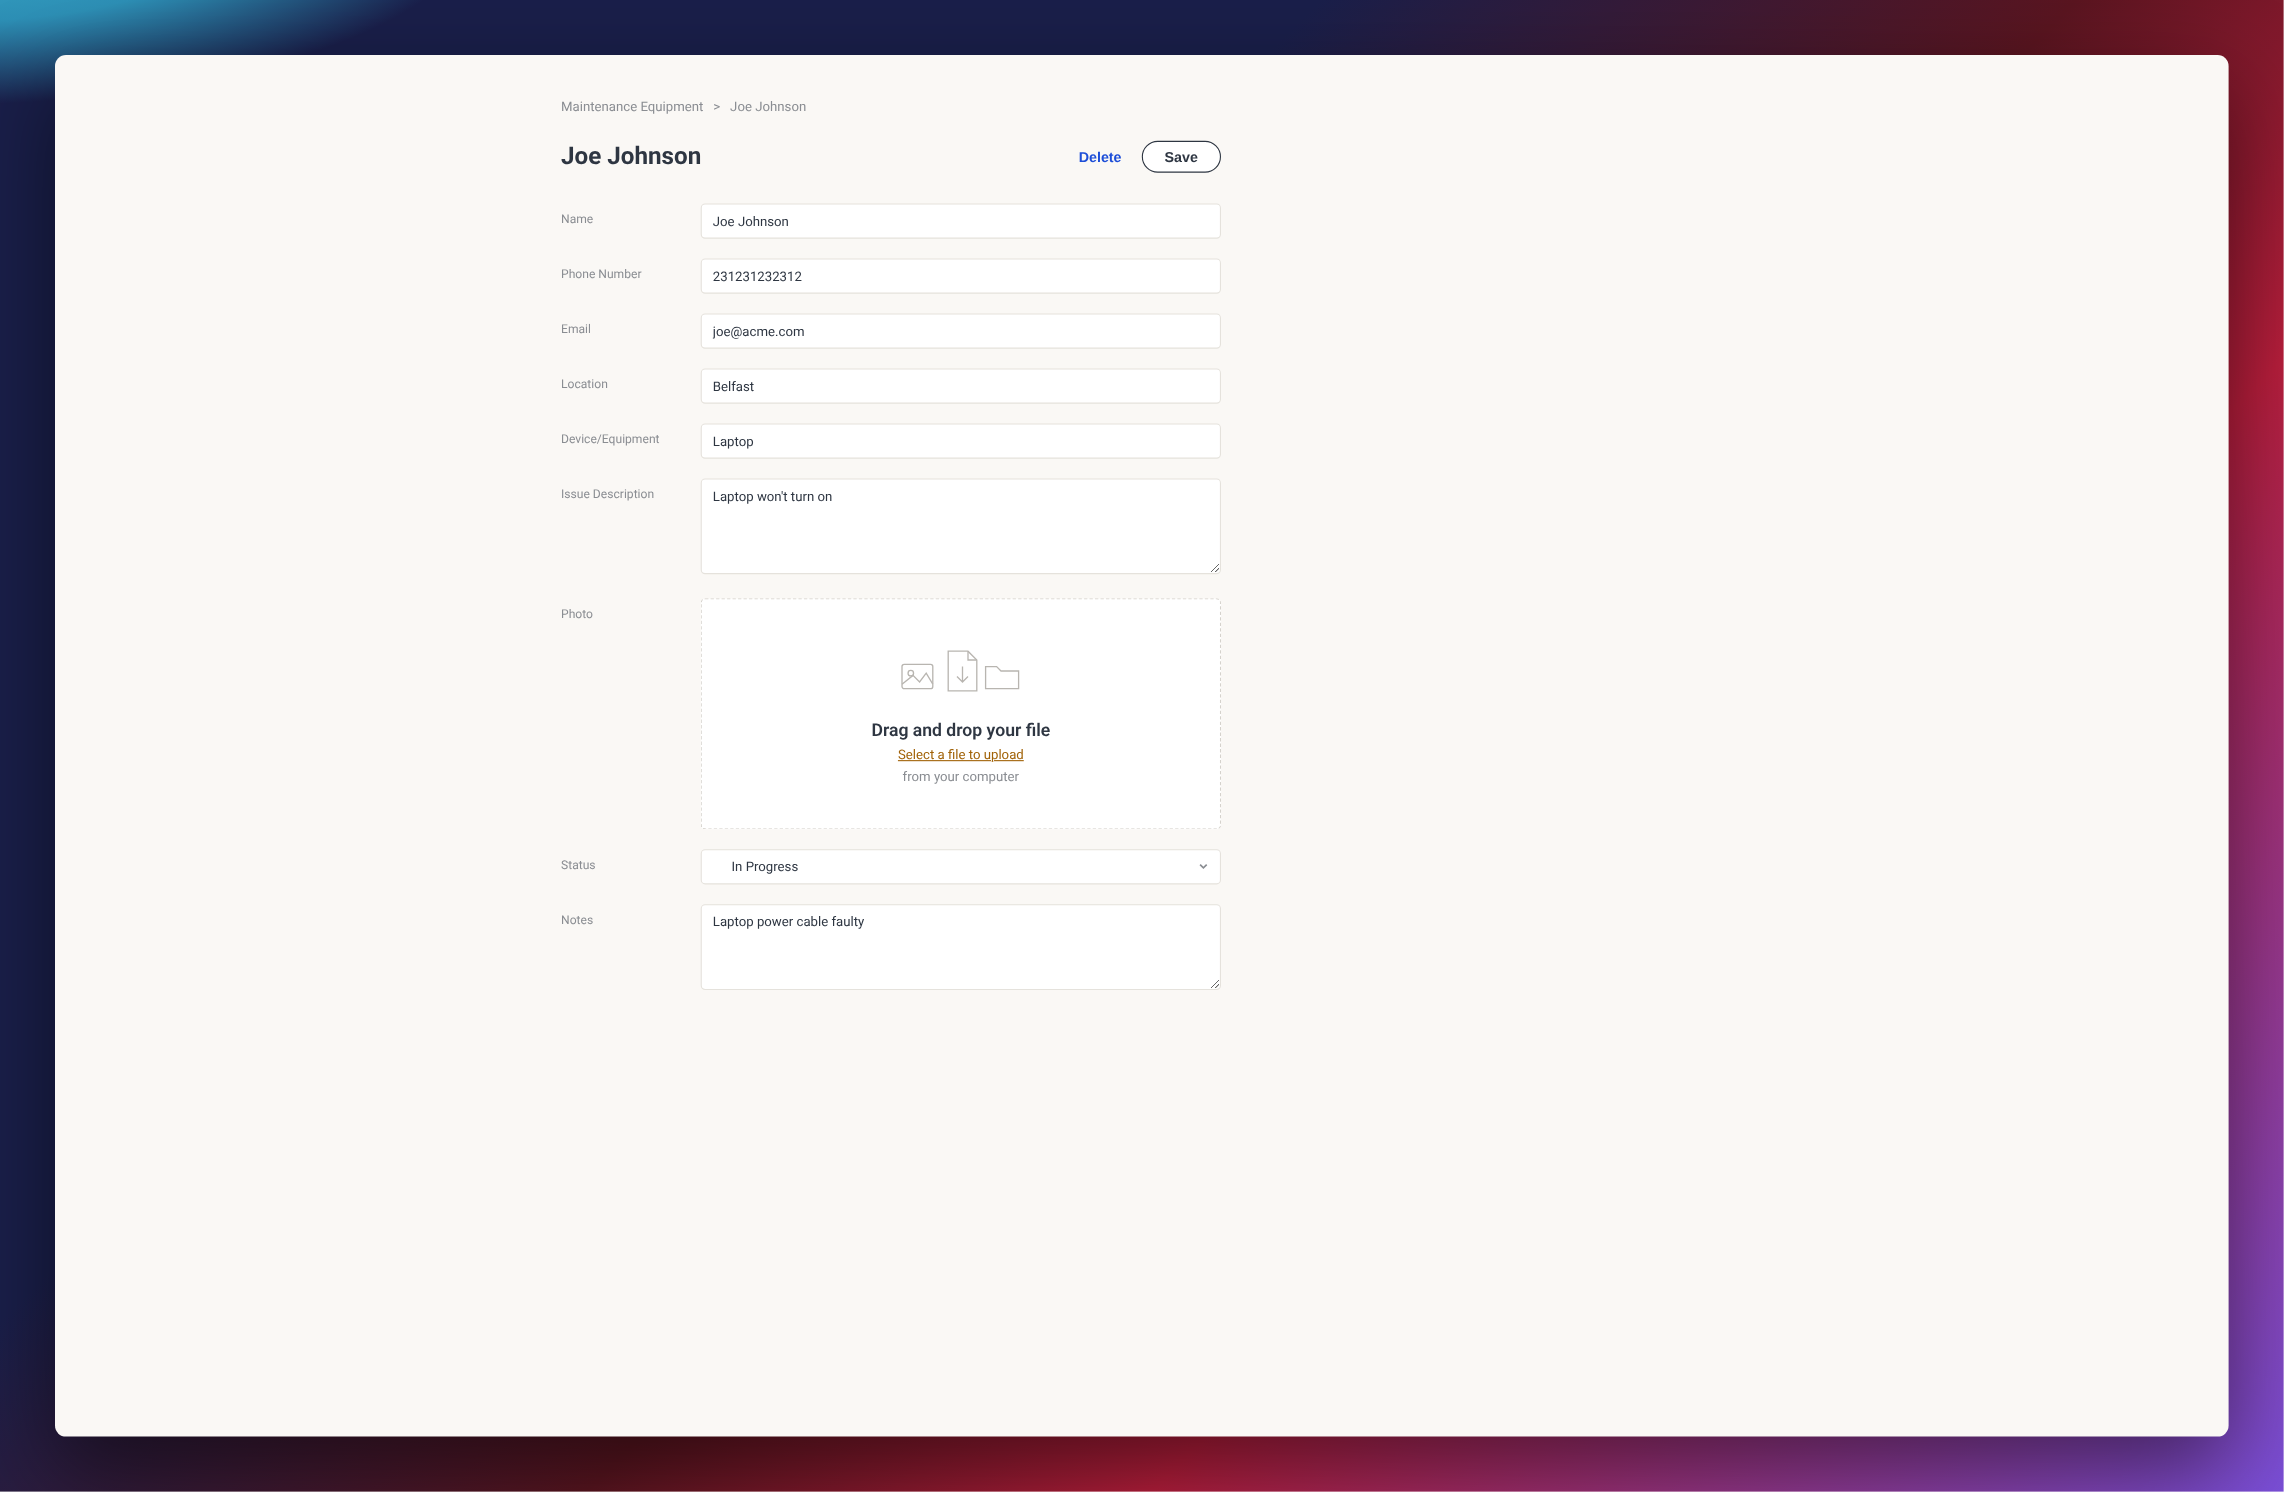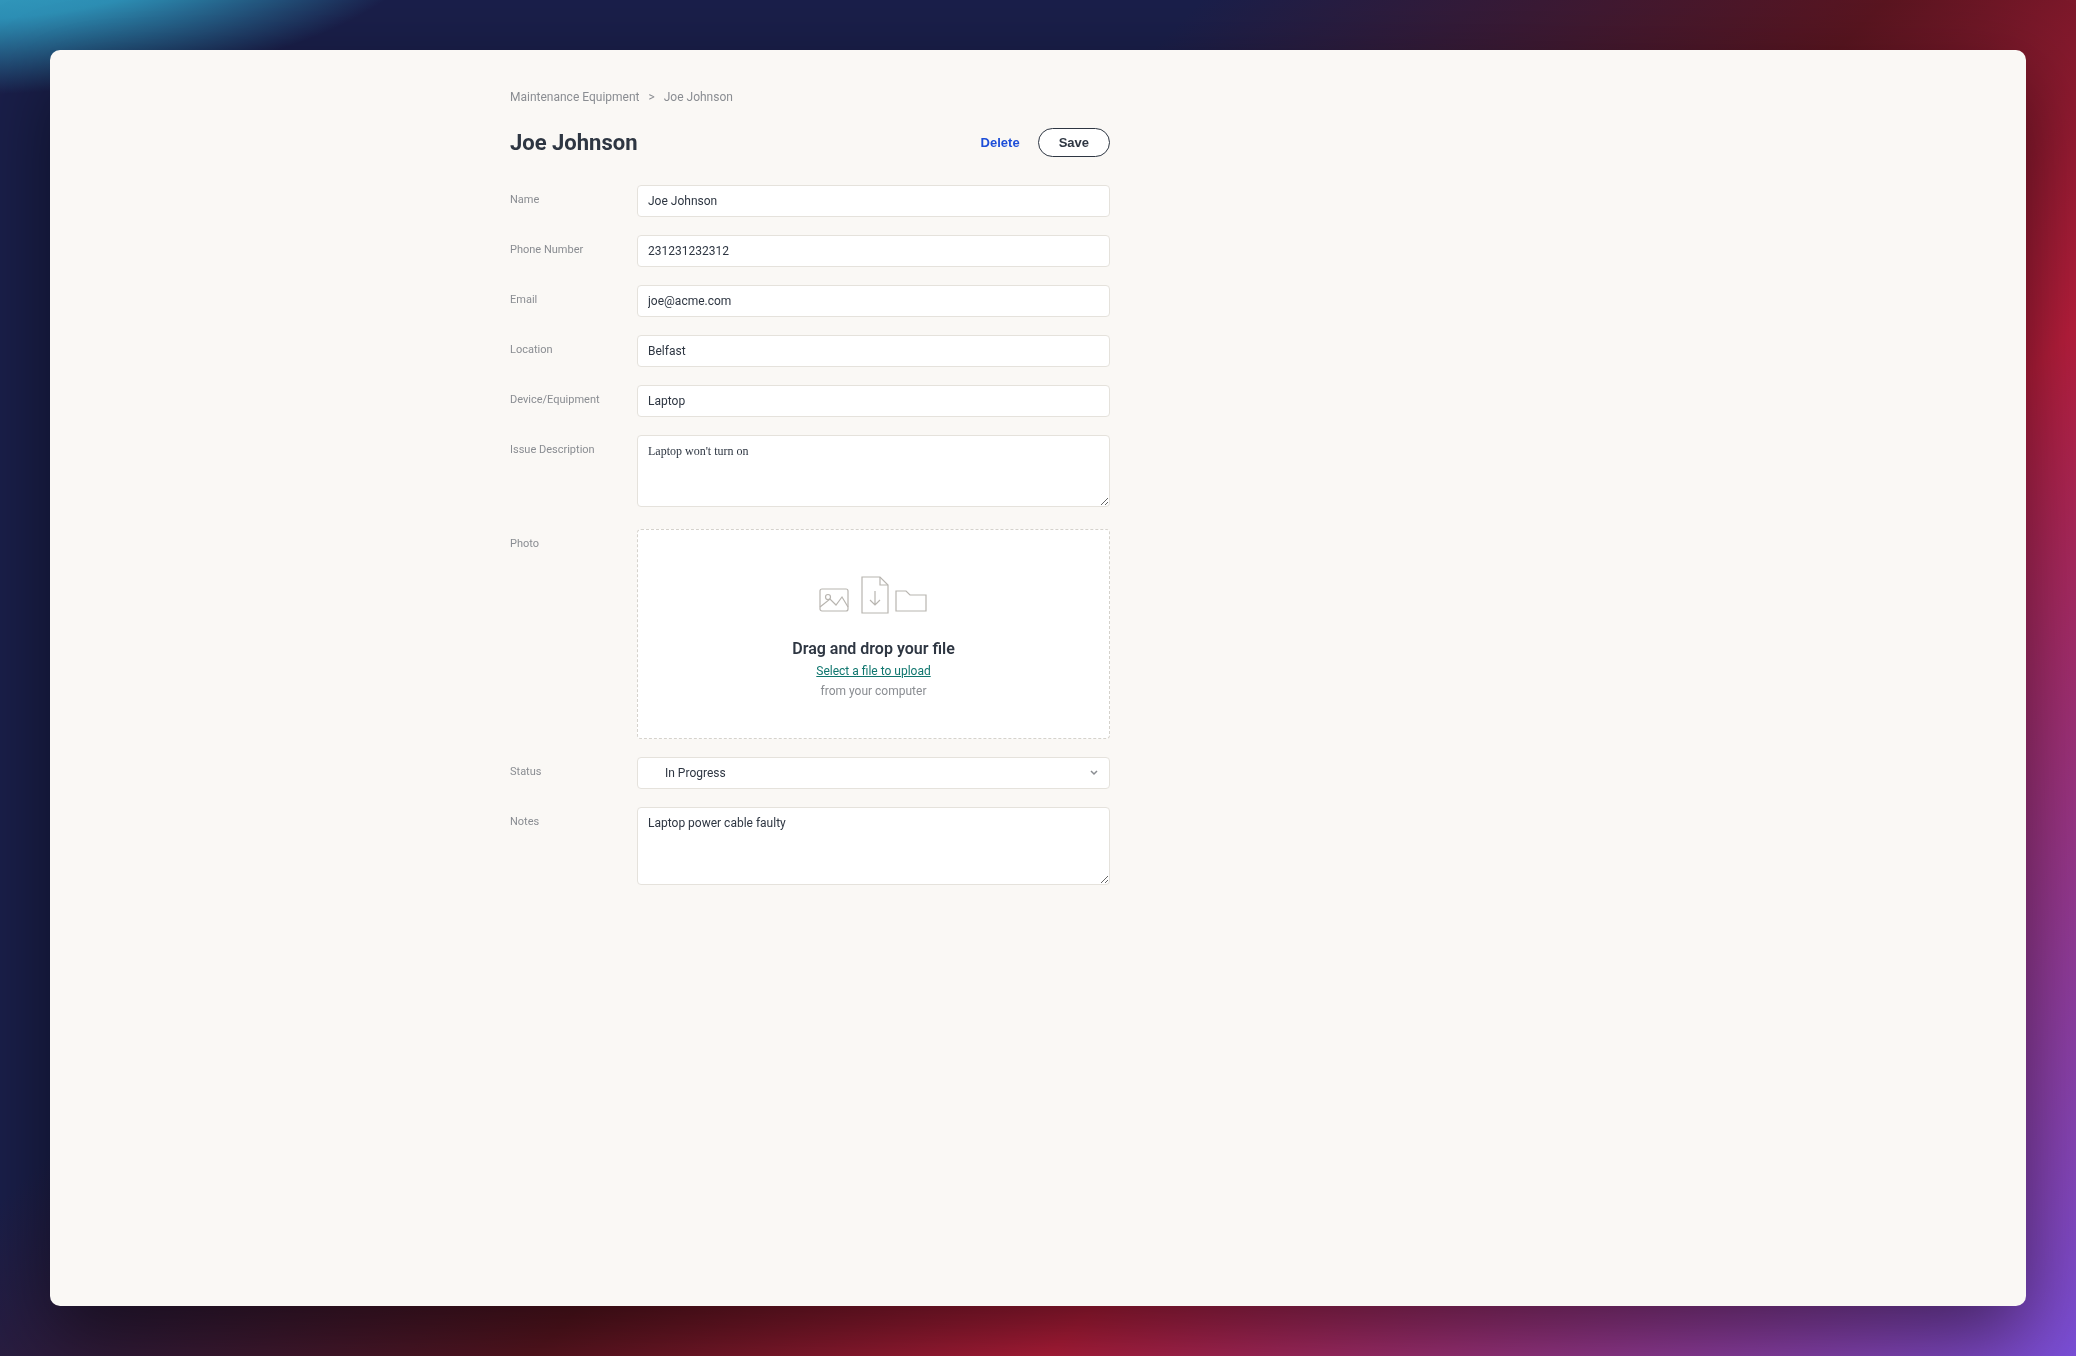--- a/index.html
+++ b/index.html
@@ -108,21 +108,21 @@
     width: 100%;
     border: 1px solid #e5e2dc;
     border-radius: 4px;
     background: #fff;
     font-size: 12px;
     color: #2e3642;
     font-family: inherit;
   }
   .text-input { height: 32px; padding: 0 10px; }
   .textarea { padding: 8px 10px; resize: vertical; }
-  .textarea.issue { height: 72px; font-family: Liberation Serif, serif; }
+  .textarea.issue { height: 87px; }
   .textarea.notes { height: 78px; }
   .select-wrap { position: relative; }
   .select {
     height: 32px;
     padding: 0 30px 0 27px;
     appearance: none;
     -webkit-appearance: none;
     cursor: pointer;
   }
   .select-chevron {
@@ -141,21 +141,21 @@
     display: flex;
     flex-direction: column;
     align-items: center;
     justify-content: center;
     gap: 6px;
     padding: 20px;
     text-align: center;
   }
   .dz-icons { margin-bottom: 10px; color: #b8b5b0; }
   .dz-title { font-size: 16px; font-weight: 600; color: #2e3642; }
-  .dz-link { font-size: 12px; color: #0f766e; text-decoration: underline; cursor: pointer; }
+  .dz-link { font-size: 12px; color: #a16207; text-decoration: underline; cursor: pointer; }
   .dz-sub { font-size: 12px; color: #8a8d92; }
 </style>
 </head>
 <body>
 
 <div class="bg-curve1"></div>
 
 <div class="window">
 
 

